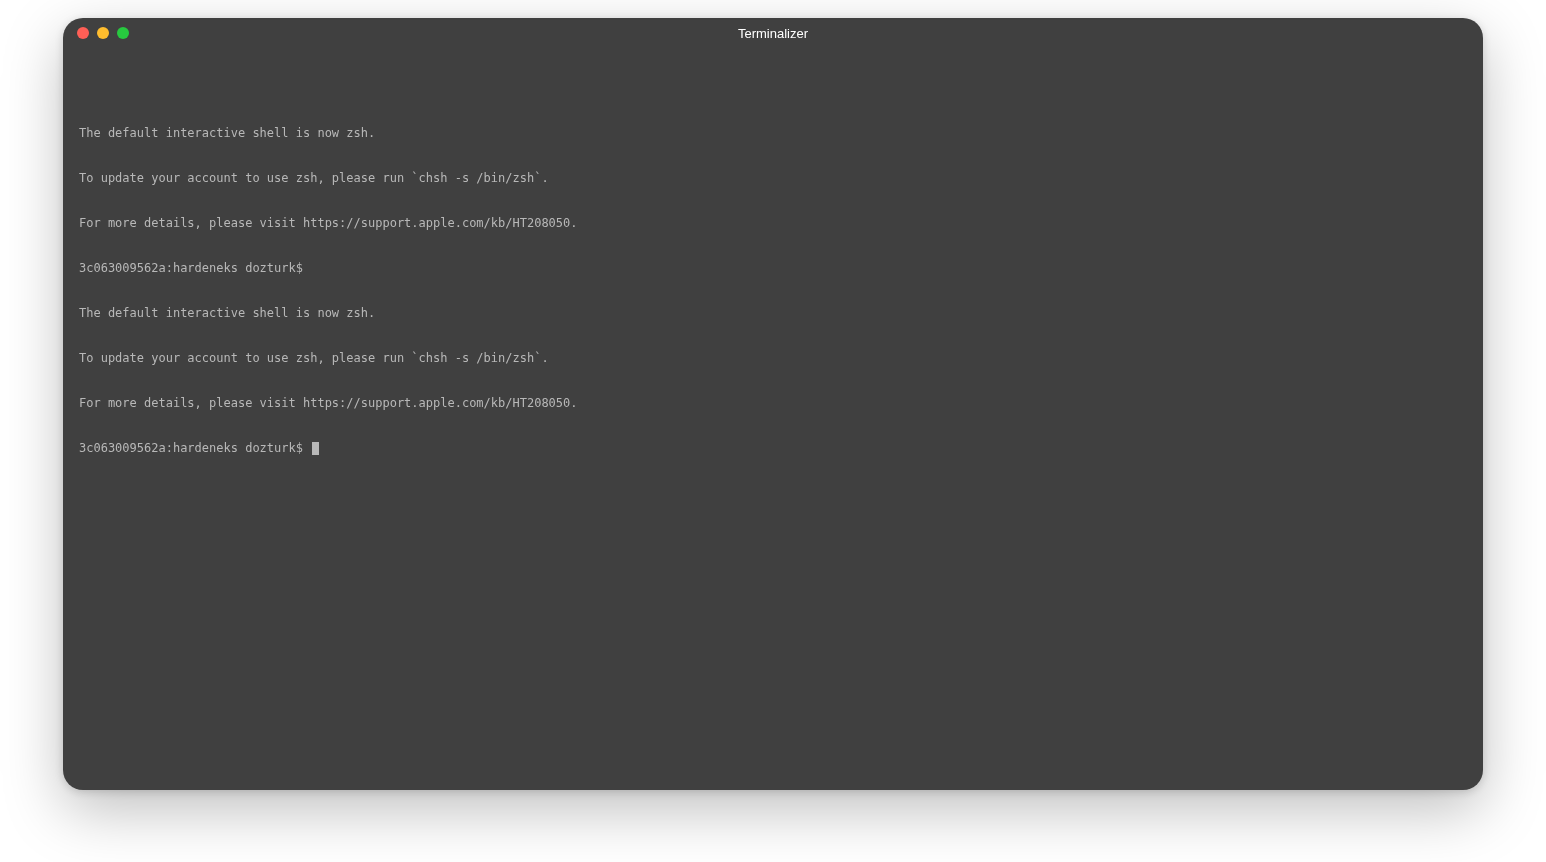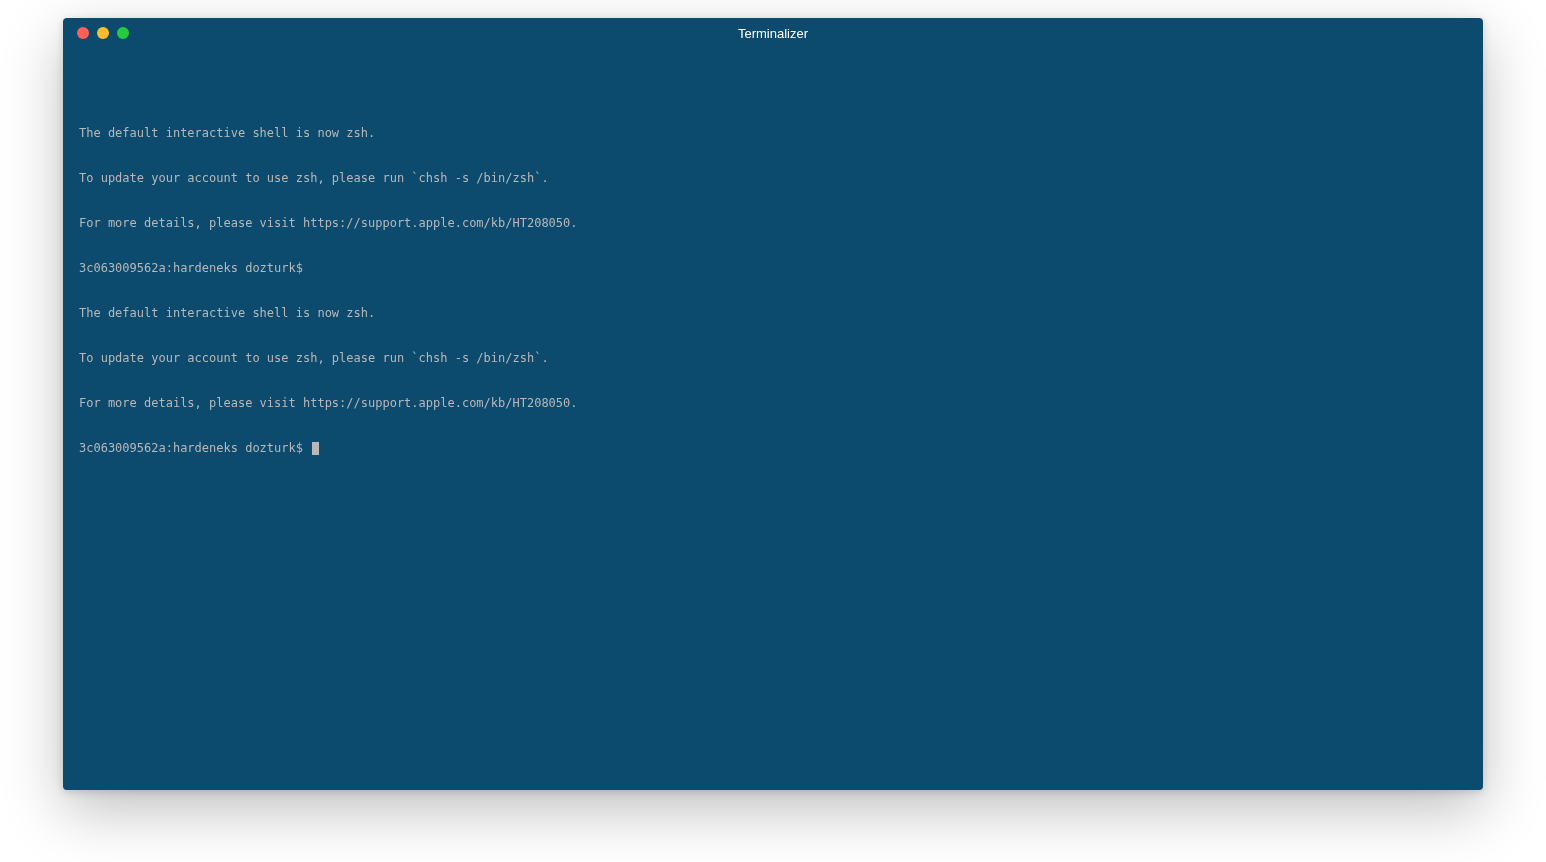--- a/index.html
+++ b/index.html
@@ -15,22 +15,22 @@
       height: 862px;
       display: flex;
       align-items: flex-start;
       justify-content: center;
       padding: 18px;
     }
 
     .terminal-window {
       width: 1420px;
       height: 772px;
-      background: #0c4a6e;
-      border-radius: 4px;
+      background: #404040;
+      border-radius: 20px;
       box-shadow: 0 20px 60px rgba(0,0,0,0.25), 0 2px 8px rgba(0,0,0,0.15);
       overflow: hidden;
       display: flex;
       flex-direction: column;
     }
 
     .titlebar {
       height: 30px;
       position: relative;
       display: flex;

